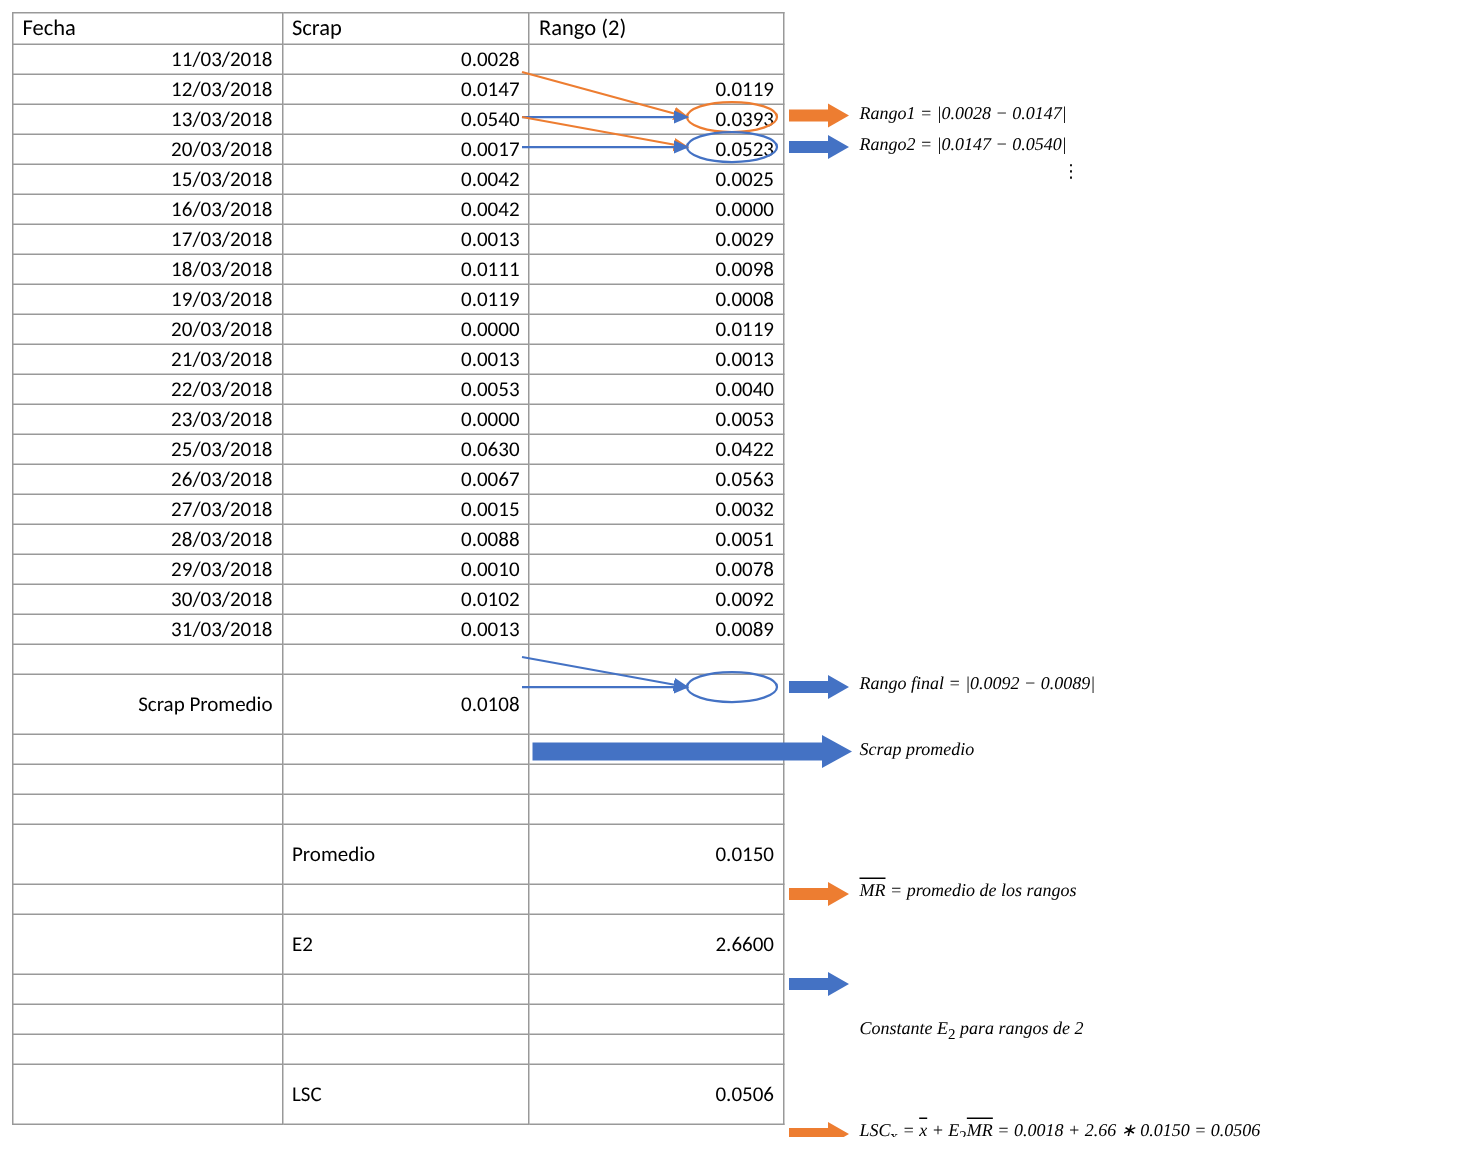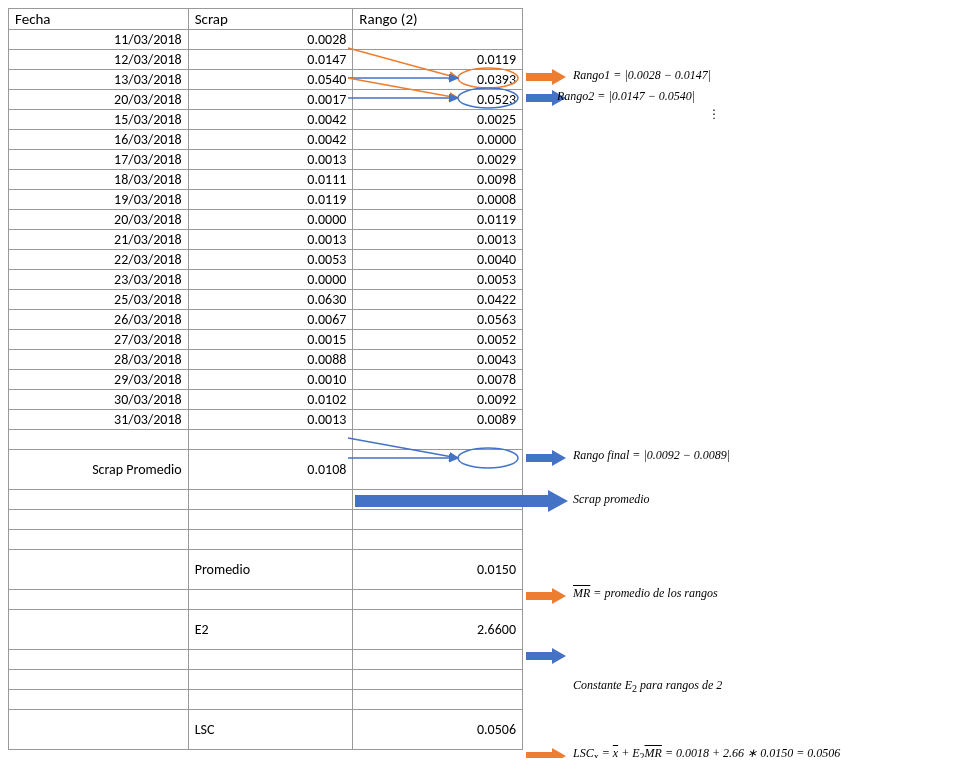--- a/index.html
+++ b/index.html
@@ -138,26 +138,26 @@
           <td class="num-right">0.0422</td>
         </tr>
         <tr>
           <td class="num-right">26/03/2018</td>
           <td class="num-right">0.0067</td>
           <td class="num-right">0.0563</td>
         </tr>
         <tr>
           <td class="num-right">27/03/2018</td>
           <td class="num-right">0.0015</td>
-          <td class="num-right">0.0052</td>
+          <td class="num-right">0.0032</td>
         </tr>
         <tr>
           <td class="num-right">28/03/2018</td>
           <td class="num-right">0.0088</td>
-          <td class="num-right">0.0043</td>
+          <td class="num-right">0.0051</td>
         </tr>
         <tr>
           <td class="num-right">29/03/2018</td>
           <td class="num-right">0.0010</td>
           <td class="num-right">0.0078</td>
         </tr>
         <tr>
           <td class="num-right">30/03/2018</td>
           <td class="num-right">0.0102</td>
           <td class="num-right">0.0092</td>
@@ -264,21 +264,21 @@
 
   <g>
     <path d="M347,487 L540,487 L540,482 L560,493 L540,504 L540,499 L347,499 Z" fill="#4472C4"></path>
   </g>
   <use href="#block-arrow" x="518" y="580" fill="#ED7D31"></use>
   <use href="#block-arrow" x="518" y="640" fill="#4472C4"></use>
   <use href="#block-arrow" x="518" y="740" fill="#ED7D31"></use>
 </svg>
 
 <div class="annot" style="left:565px; top:60px">Rango1 =  |0.0028 − 0.0147|</div>
-<div class="annot" style="left:549px; top:81px">Rango2 =  |0.0147 − 0.0540|</div>
+<div class="annot" style="left:565px; top:81px">Rango2 =  |0.0147 − 0.0540|</div>
 <div class="annot" style="left:700px; top:99px; font-style:normal">⋮</div>
 <div class="annot" style="left:565px; top:440px">Rango final =  |0.0092 − 0.0089|</div>
 <div class="annot" style="left:565px; top:484px">Scrap promedio</div>
 
 <div class="annot" style="left:565px; top:578px">
   <span class="over">MR</span><span> = promedio de los rangos</span>
 </div>
 
 <div class="annot" style="left:565px; top:670px">
   <span>Constante E</span><sub class="rm">2</sub><span> para rangos de 2</span>

